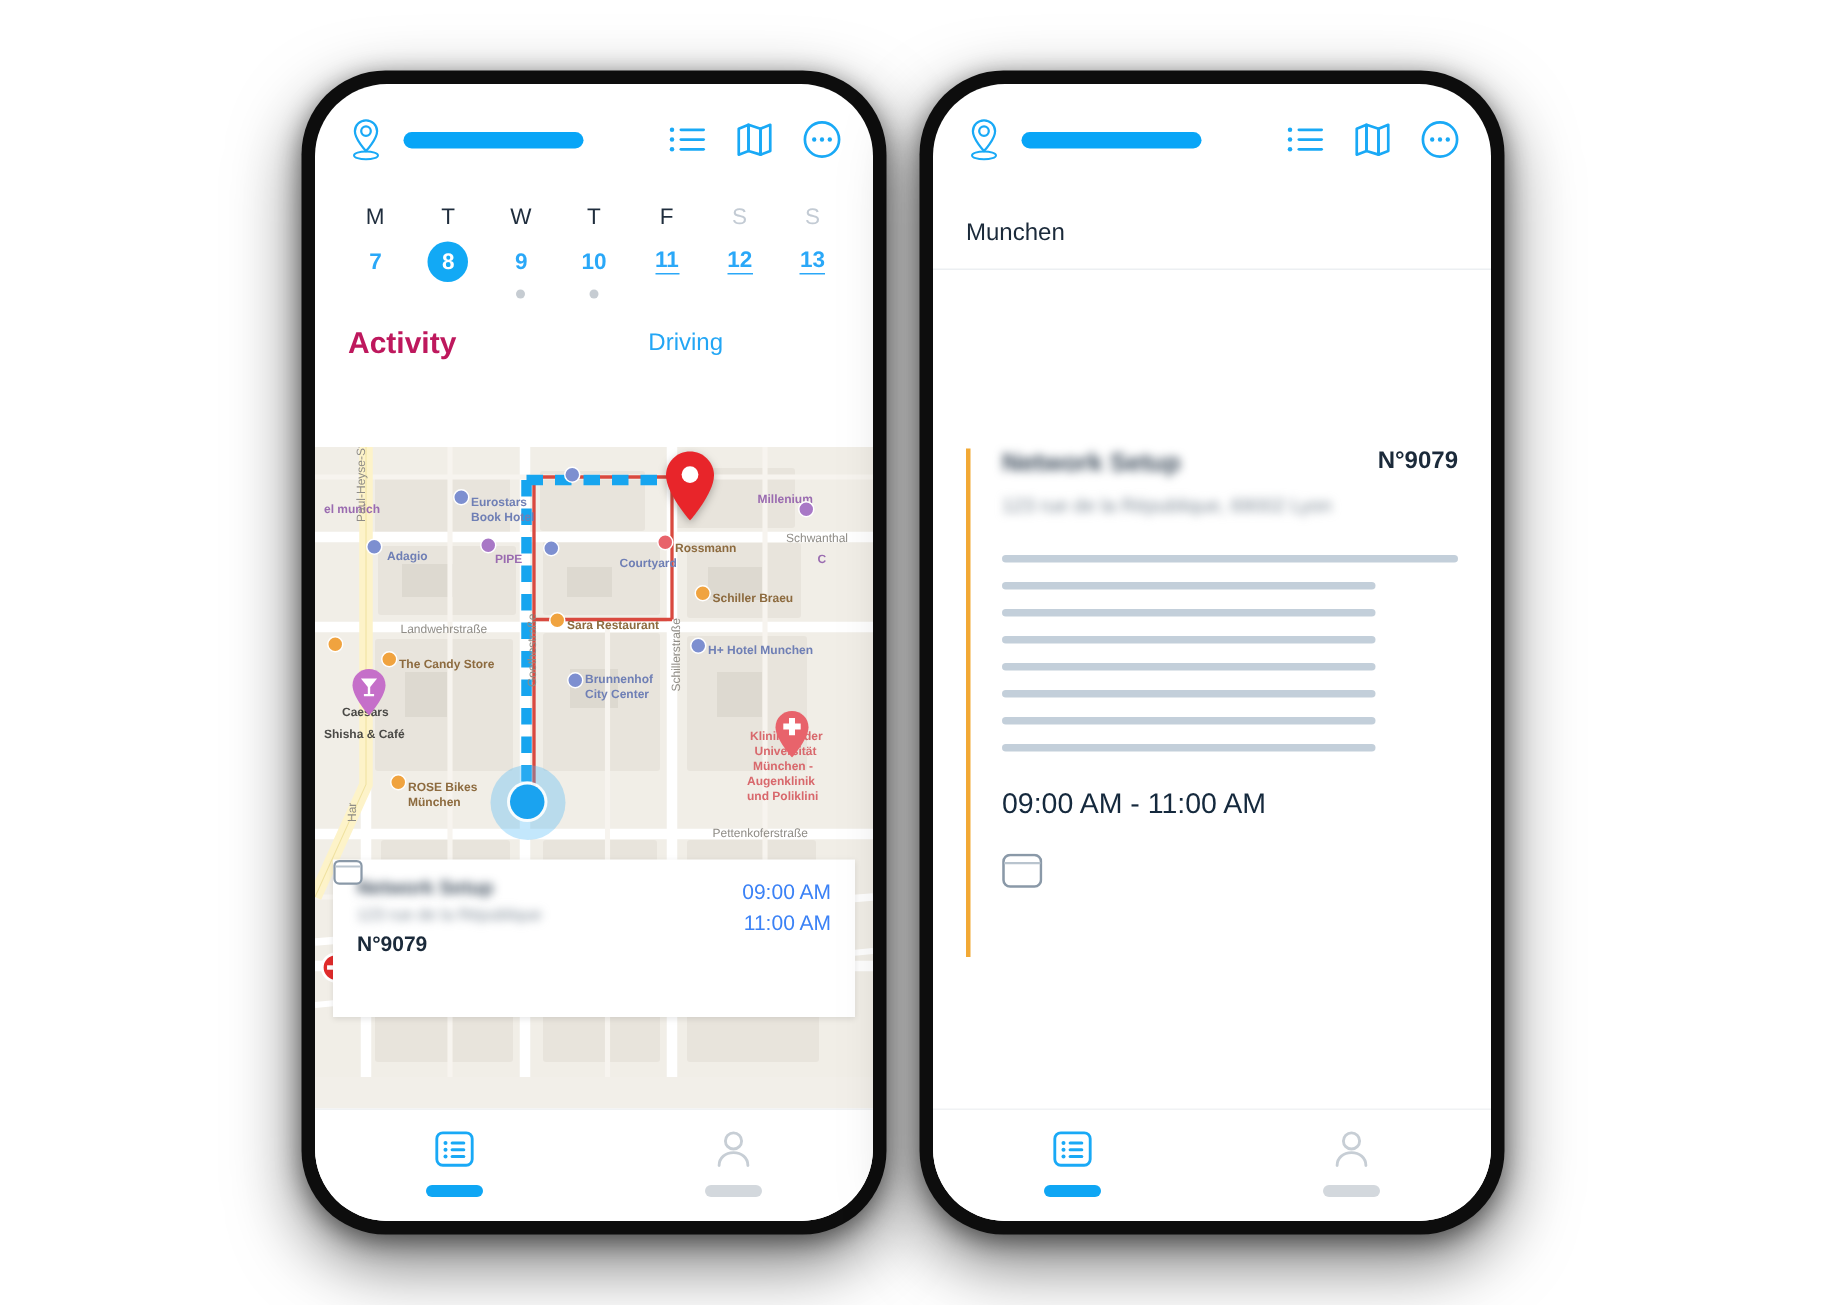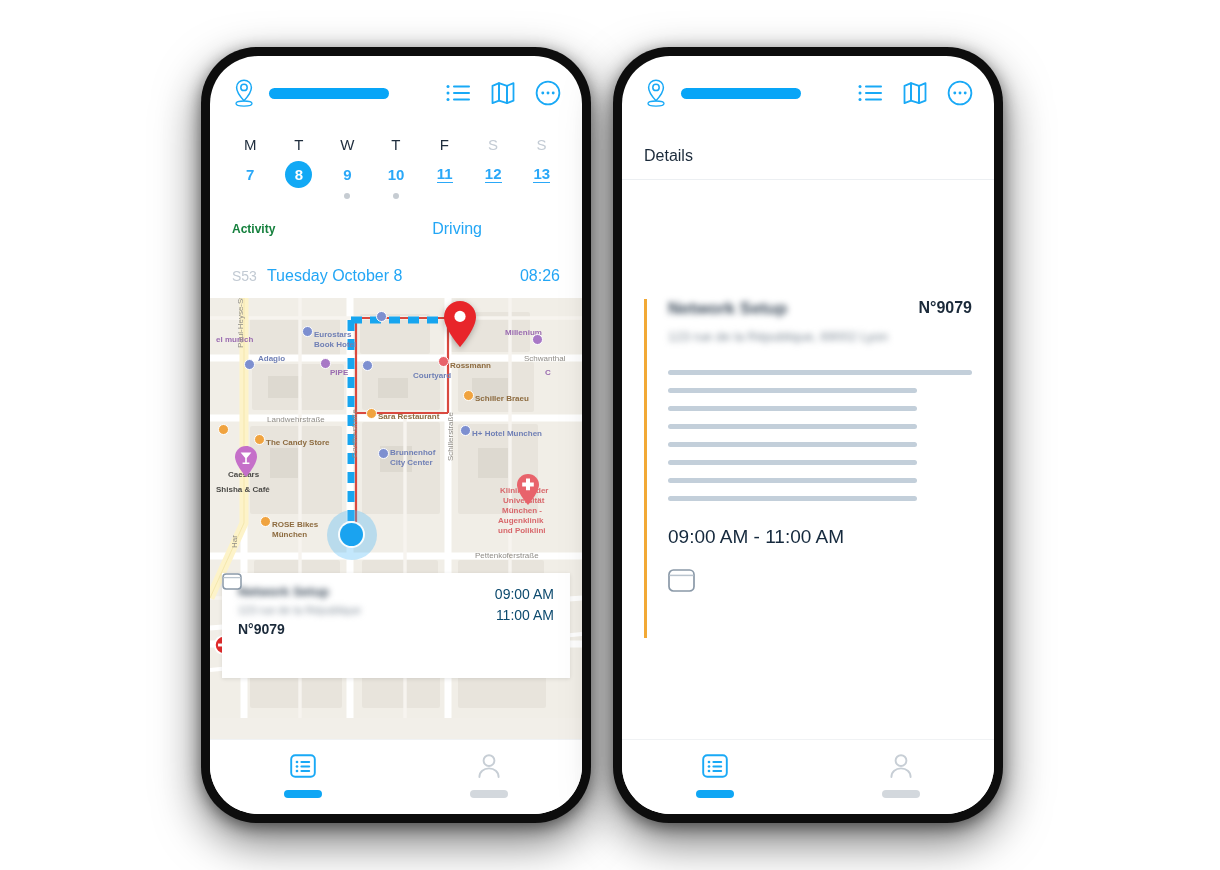--- a/index.html
+++ b/index.html
@@ -58,21 +58,21 @@
   .day .dot{
     width:6px;height:6px;border-radius:50%;background:#c6ccd2;margin-top:5px;
   }
   .day .dot.hidden{visibility:hidden;}
 
   
   .activity-row{
     position:absolute;left:0;right:0;top:152px;height:42px;
     display:flex;align-items:center;padding:0 22px;box-sizing:border-box;
   }
-  .activity-label{font-size:12px;font-weight:700;color:#15803d;}
+  .activity-label{font-size:20px;font-weight:700;color:#be185d;}
   .activity-mode{margin-left:auto;font-size:16px;color:#23a6f5;margin-right:78px;cursor:pointer;}
 
   
   .dateline{
     position:absolute;left:0;right:0;top:200px;height:40px;
     display:flex;align-items:center;padding:0 22px;box-sizing:border-box;
   }
   .dateline .code{font-size:14px;color:#c2cad3;margin-right:10px;}
   .dateline .dtext{font-size:16px;color:#23a6f5;}
   .dateline .dtime{margin-left:auto;font-size:16px;color:#23a6f5;}
@@ -122,21 +122,21 @@
     box-shadow:0 1px 4px rgba(0,0,0,.10);
   }
   .mc-top{display:flex;align-items:flex-start;}
   .mc-left{flex:1 1 auto;min-width:0;}
   .blurred{
     filter:blur(3.2px);color:#3b4a5a;user-select:none;
   }
   .mc-title{font-size:13px;font-weight:700;line-height:1.25;}
   .mc-addr{font-size:11px;line-height:1.3;margin-top:2px;color:#7e8a96;}
   .mc-num{font-size:14px;font-weight:700;color:#1b2a3a;margin-top:4px;}
-  .mc-times{text-align:right;font-size:14px;color:#0c4a6e;line-height:1.5;flex:0 0 auto;padding-left:10px;}
+  .mc-times{text-align:right;font-size:14px;color:#3b82f6;line-height:1.5;flex:0 0 auto;padding-left:10px;}
   .mc-icon{margin-top:10px;width:20px;height:17px;}
 
   
   .bottom-nav{
     position:absolute;left:0;right:0;bottom:0;height:74px;
     background:#ffffff;display:flex;border-top:1px solid #f0f2f4;
   }
   .nav-item{
     flex:1 1 0;display:flex;flex-direction:column;align-items:center;justify-content:center;
     cursor:pointer;padding-bottom:6px;
@@ -265,25 +265,20 @@
             </span>
             <span class="dot hidden"></span>
           </div>
         </div>
 
       <div class="activity-row">
         <span class="activity-label">Activity</span>
         <span class="activity-mode">Driving</span>
       </div>
 
-      <div class="dateline">
-        <span class="code">S53</span>
-        <span class="dtext">Tuesday October 8</span>
-        <span class="dtime">08:26</span>
-      </div>
 
       <div class="map" id="map-canvas">
         <svg width="372" height="420" viewBox="0 0 372 420">
           <rect x="0" y="0" width="372" height="420" fill="#f1eee7"></rect>
 
           <g fill="#e8e4dc">
             <rect x="40" y="20" width="90" height="38" rx="2"></rect>
             <rect x="150" y="16" width="70" height="40" rx="2"></rect>
             <rect x="240" y="14" width="80" height="40" rx="2"></rect>
             <rect x="42" y="66" width="92" height="46" rx="2"></rect>
@@ -341,21 +336,21 @@
           <path d="M141 22 L248 22" stroke="#17a5ef" stroke-width="7" stroke-dasharray="11 8" fill="none" stroke-linecap="butt"></path>
           <path d="M141 22 L141 240" stroke="#17a5ef" stroke-width="7" stroke-dasharray="11 8" fill="none" stroke-linecap="butt"></path>
         </svg>
 
         <div class="map-labels" id="map-label-layer">
             <div class="map-label poi-label purple" style="left: 6px; top: 12px; margin-top: 25px;">el munich</div>
             <div class="map-label poi-label blue" style="left: 104px; top: 32px;">Eurostars</div>
             <div class="map-label poi-label blue" style="left: 104px; top: 42px;">Book Hotel</div>
             <div class="map-label poi-label purple" style="left: 295px; top: 30px;">Millenium</div>
             <div class="map-label " style="left: 290px; top: 56px; padding-left: 24px;">Schwanthal</div>
-            <div class="map-label poi-label blue" style="left: 48px; top: 56px; text-align: right;">Adagio</div>
+            <div class="map-label poi-label blue" style="left: 48px; top: 68px; text-align: right;">Adagio</div>
             <div class="map-label poi-label purple" style="left: 120px; top: 70px;">PIPE</div>
             <div class="map-label poi-label blue" style="left: 163px; top: 73px; margin-left: 40px;">Courtyard</div>
             <div class="map-label poi-label" style="left: 240px; top: 63px;">Rossmann</div>
             <div class="map-label poi-label purple" style="left: 335px; top: 70px;">C</div>
             <div class="map-label poi-label" style="left: 265px; top: 96px;">Schiller Braeu</div>
             <div class="map-label vertical" style="left: 26px; top: 50px; transform: rotate(-90deg); transform-origin: left top; color: rgb(143, 140, 134);">Paul-Heyse-Straße</div>
             <div class="map-label " style="left: 57px; top: 117px;">Landwehrstraße</div>
             <div class="map-label poi-label" style="left: 168px; top: 114px;">Sara Restaurant</div>
             <div class="map-label poi-label blue" style="left: 262px; top: 131px;">H+ Hotel Munchen</div>
             <div class="map-label poi-label" style="left: 56px; top: 140px;">The Candy Store</div>
@@ -508,21 +503,21 @@
           <svg viewBox="0 0 26 26" width="26" height="26" fill="none">
             <circle cx="13" cy="13" r="11.4" stroke="#19a9f6" stroke-width="1.8"></circle>
             <circle cx="7.8" cy="13" r="1.45" fill="#19a9f6"></circle>
             <circle cx="13" cy="13" r="1.45" fill="#19a9f6"></circle>
             <circle cx="18.2" cy="13" r="1.45" fill="#19a9f6"></circle>
           </svg>
         </span>
       </div>
 
       <div class="details-head">
-        <span class="dh-text">Details</span>
+        <span class="dh-text">Munchen</span>
       </div>
 
       <div class="details-body">
         <div class="detail-card">
           <div class="dc-top">
             <div class="dc-title blurred">Network Setup</div>
             <div class="dc-num">N°9079</div>
           </div>
           <div class="dc-addr blurred">123 rue de la République, 69002 Lyon</div>
           <div class="skeleton" id="skeleton-lines">

